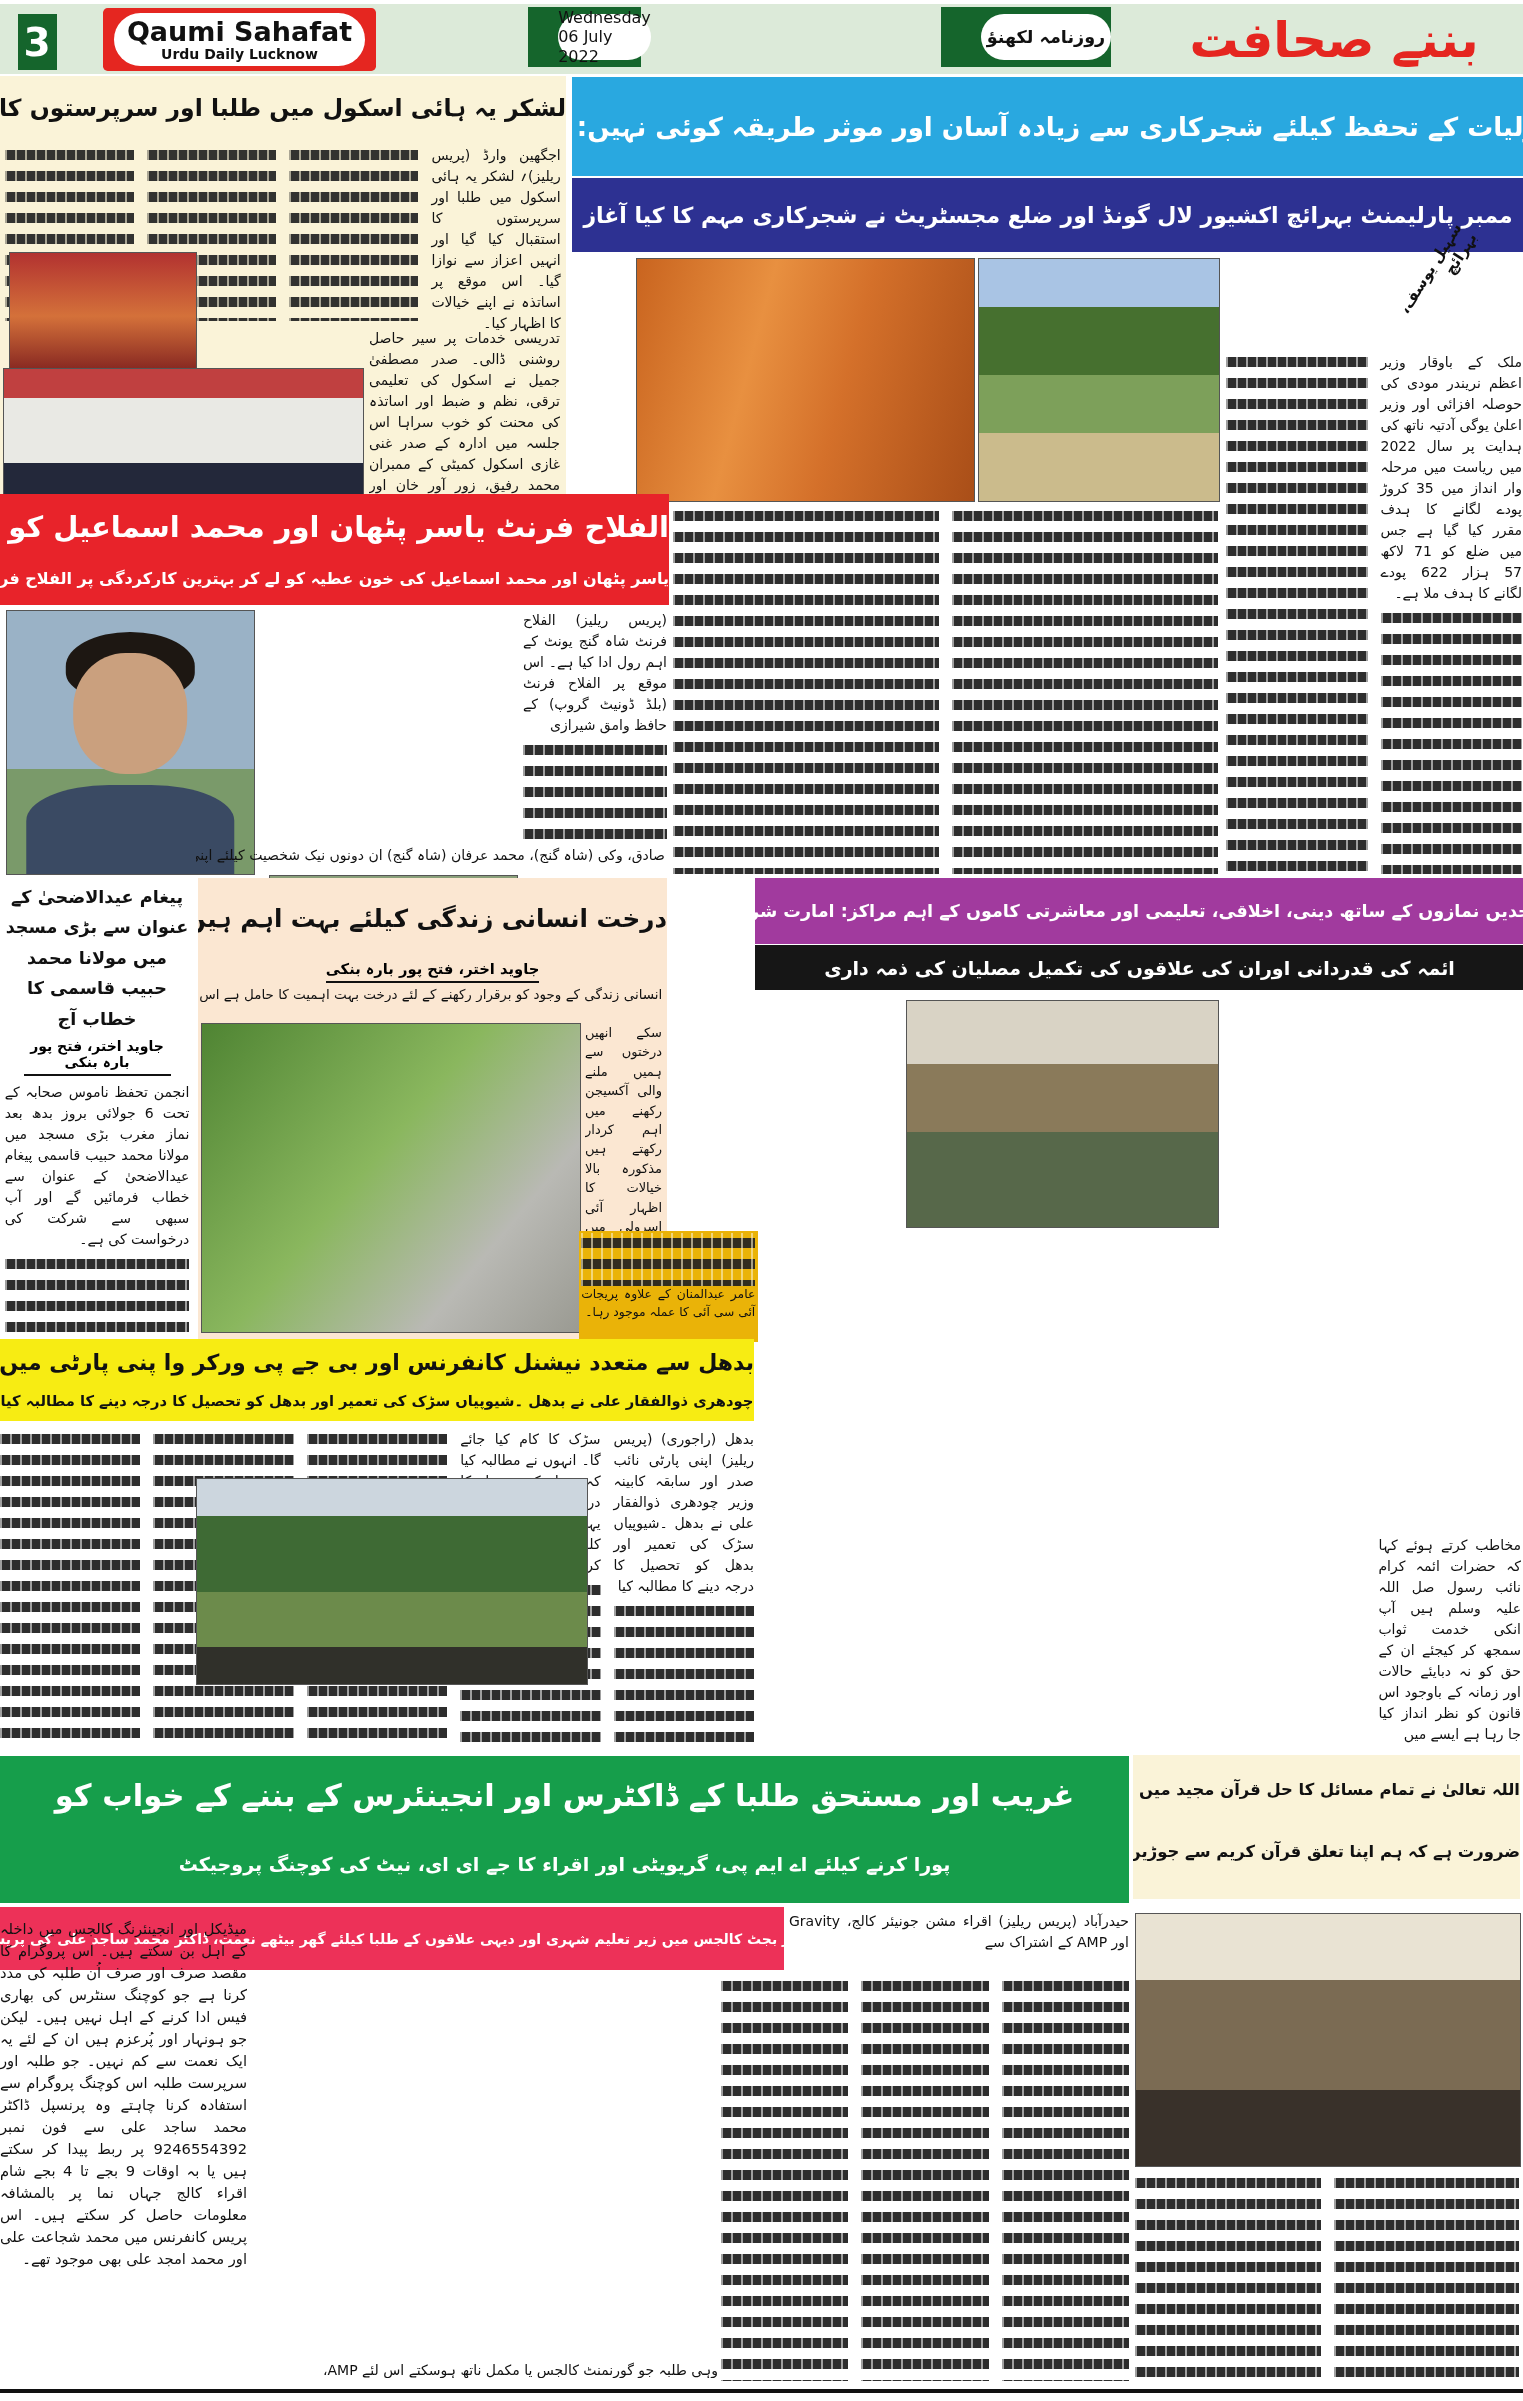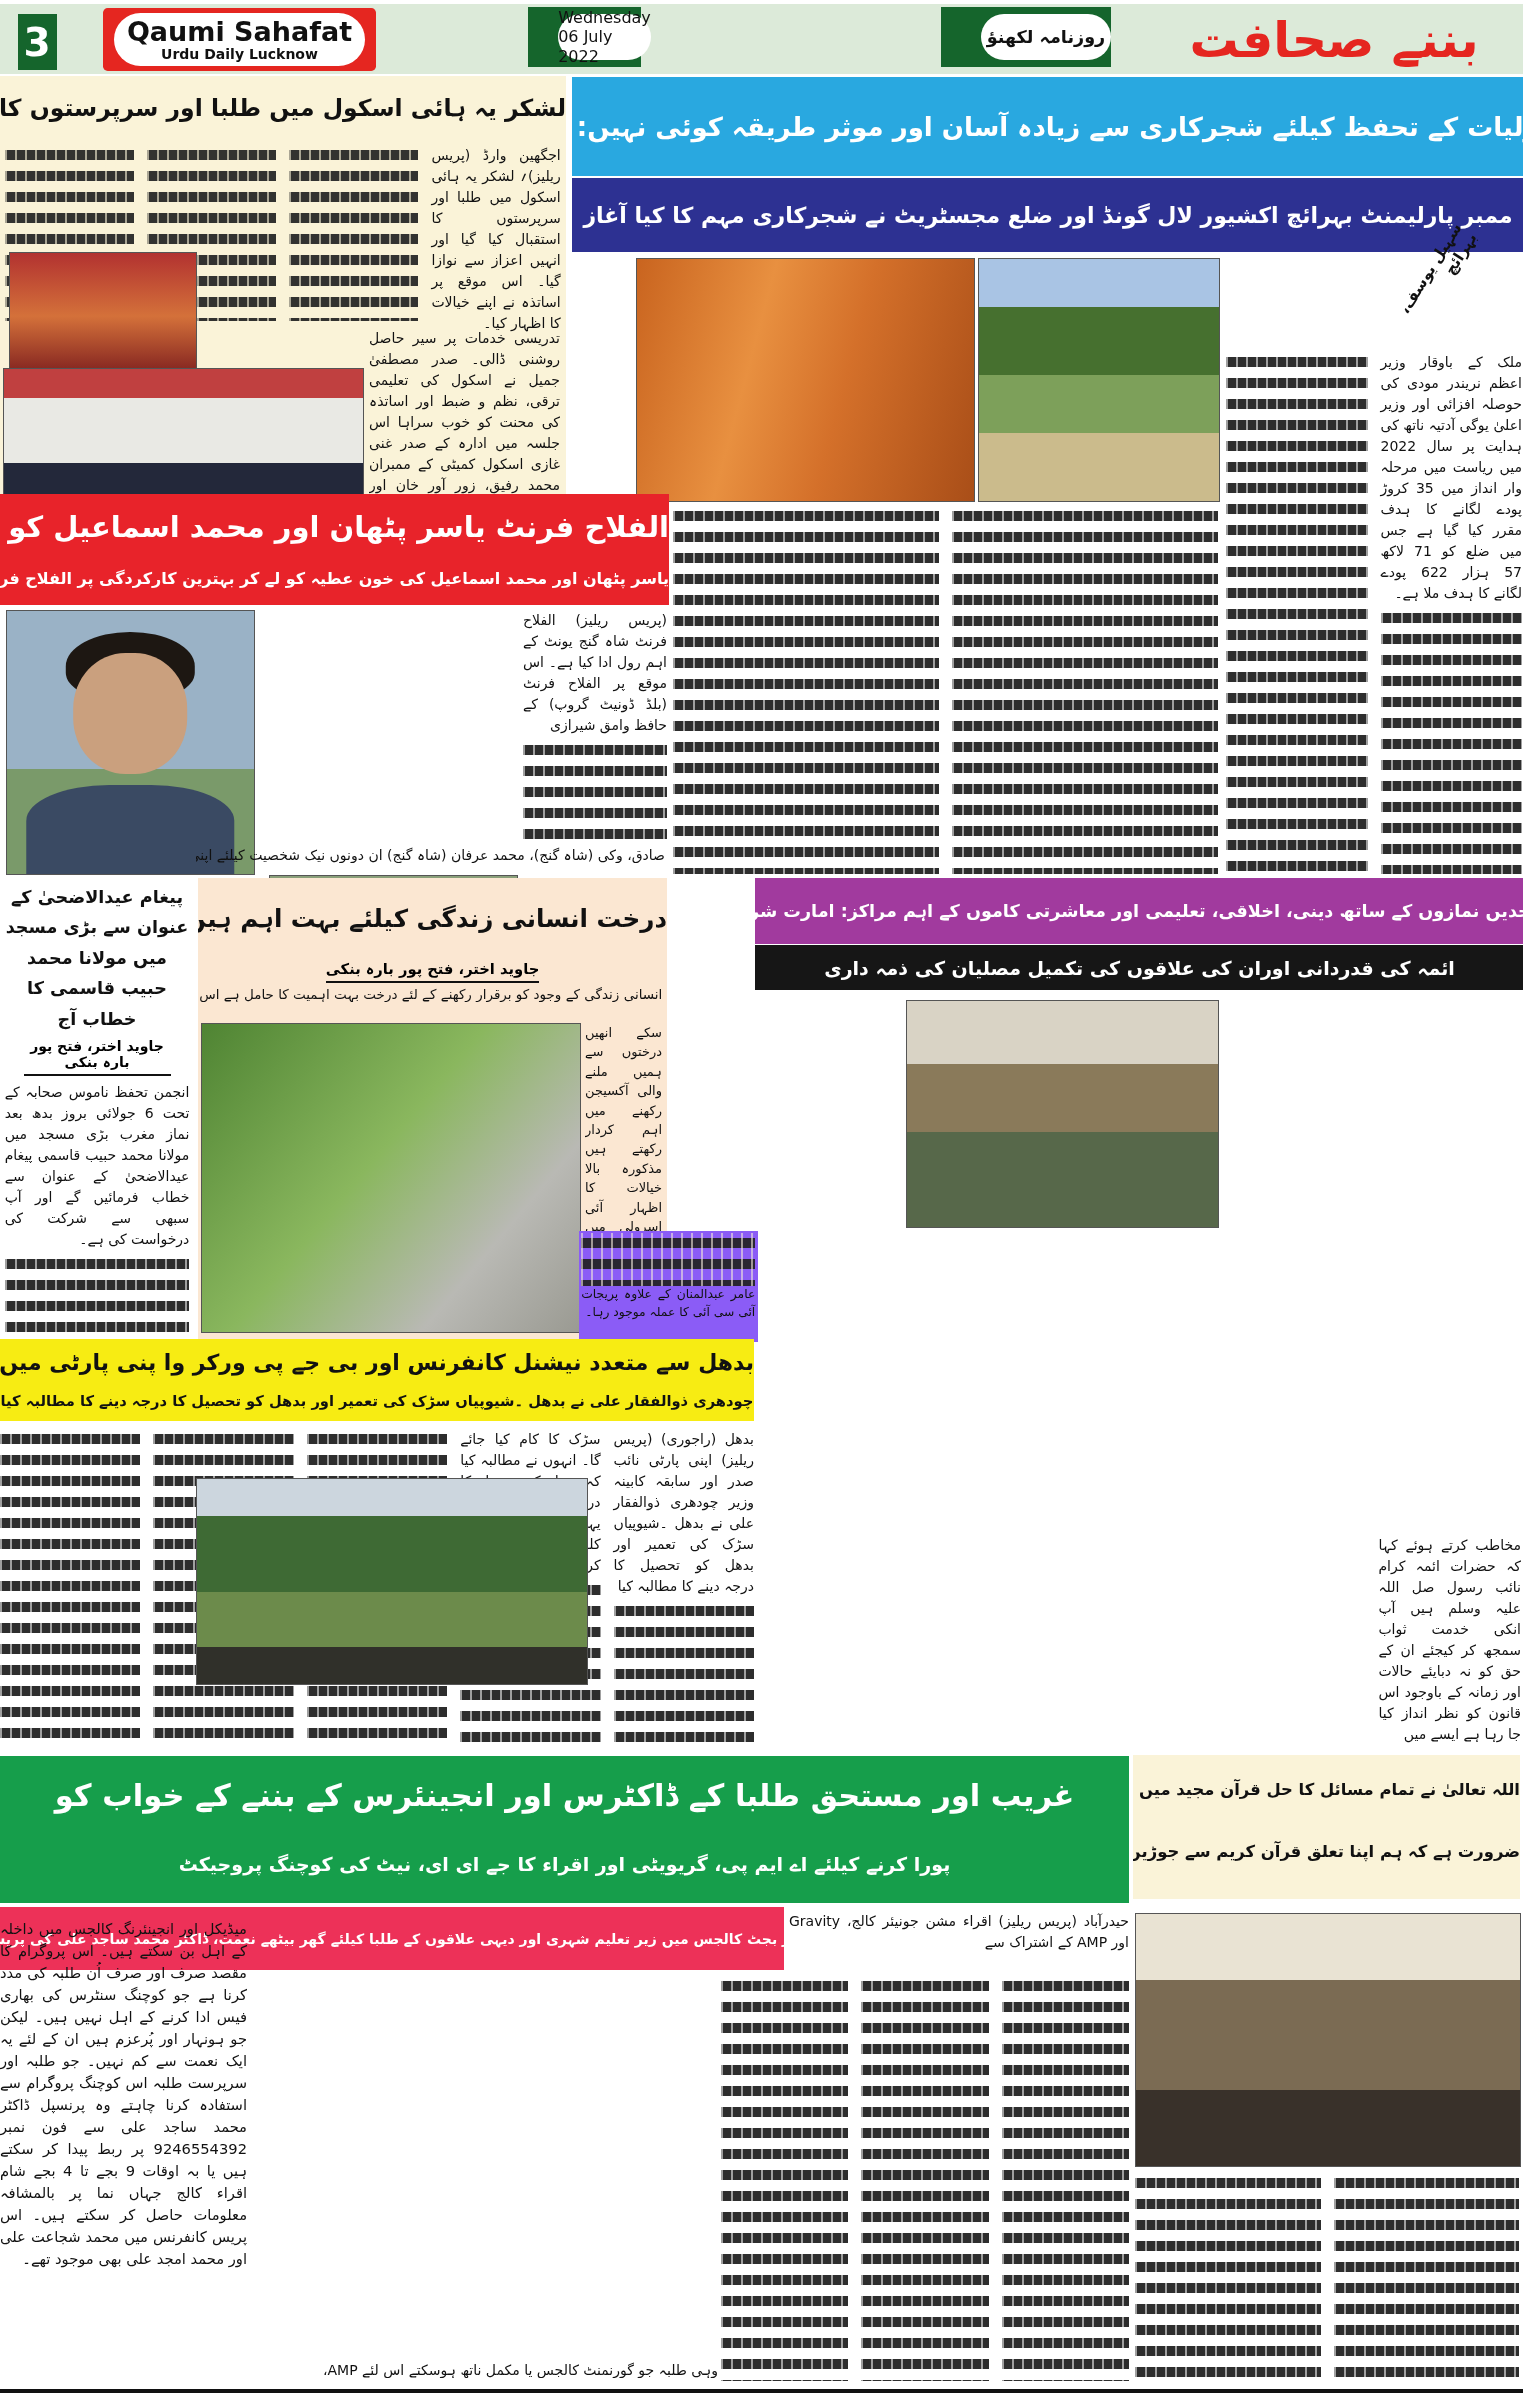--- a/index.html
+++ b/index.html
@@ -181,21 +181,21 @@
       <span style="border-bottom:2.3px solid #111;padding-bottom:3.5px;">جاوید اختر، فتح پور بارہ بنکی</span></div>
     <div class="ur nowrap" style="margin-top:9.4px;padding:0 4.7px;font-size:13.5px;color:#111;">
       <span>انسانی زندگی کے وجود کو برقرار رکھنے کے لئے درخت بہت اہمیت کا حامل ہے اس لئے ہر شہری کی ذمہ داری ہے کہ پودے لگائے تاکہ فضا</span></div>
     <div class="ph ph-tree abs" style="left:2.9px;top:145px;width:378px;height:308px;"></div>
     <div class="abs" style="left:387px;top:145px;width:77px;height:308px;overflow:hidden;">
       <p class="ur snippet" style="font-size:13px;line-height:19.4px;">سکے انھیں درختوں سے ہمیں ملنے والی آکسیجن رکھنے میں اہم کردار رکھتے ہیں مذکورہ بالا خیالات کا اظہار آئی اسرولی میں منعقد شجرکاری پروگرام میں ادارہ کے فہیم صدیقی نے کہیں مزید کہا کہ زیادہ سے زیادہ</p>
 
     </div>
   </div>
 
-  <div class="abs" style="left:579px;top:1231px;width:174px;height:106px;background:#8b5cf6;overflow:hidden;padding:2.3px;">
+  <div class="abs" style="left:579px;top:1231px;width:174px;height:106px;background:#eab308;overflow:hidden;padding:2.3px;">
     <div class="tx on-cream" style="height:53px;"></div>
     <p class="ur snippet" style="font-size:12.3px;line-height:17.6px;">عامر عبدالمنان کے علاوہ پریجات آئی سی آئی کا عملہ موجود رہا۔</p>
   </div>
 
   <div class="abs band ur" style="left:755px;top:878px;width:769px;height:66px;background:#a13a9e;color:#fff;font-weight:bold;font-size:17.6px;">
     <span>مسجدیں نمازوں کے ساتھ دینی، اخلاقی، تعلیمی اور معاشرتی کاموں کے اہم مراکز: امارت شرعیہ</span>
     </div>
   <div class="abs band ur" style="left:755px;top:945px;width:769px;height:45px;background:#161616;color:#fff;font-weight:bold;font-size:19px;">
     <span>ائمہ کی قدردانی اوران کی علاقوں کی تکمیل مصلیان کی ذمہ داری</span>
     </div>

